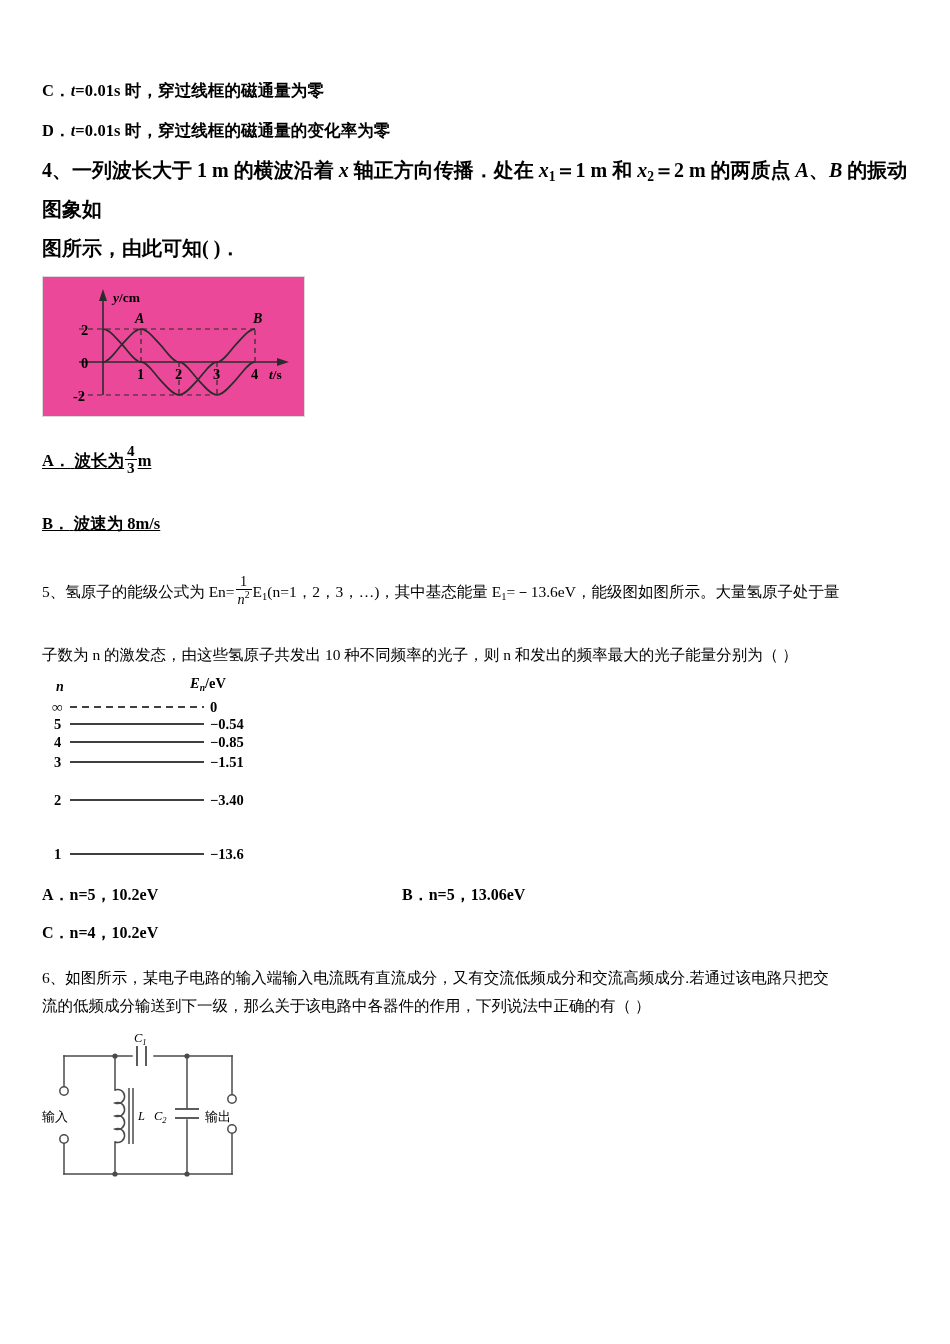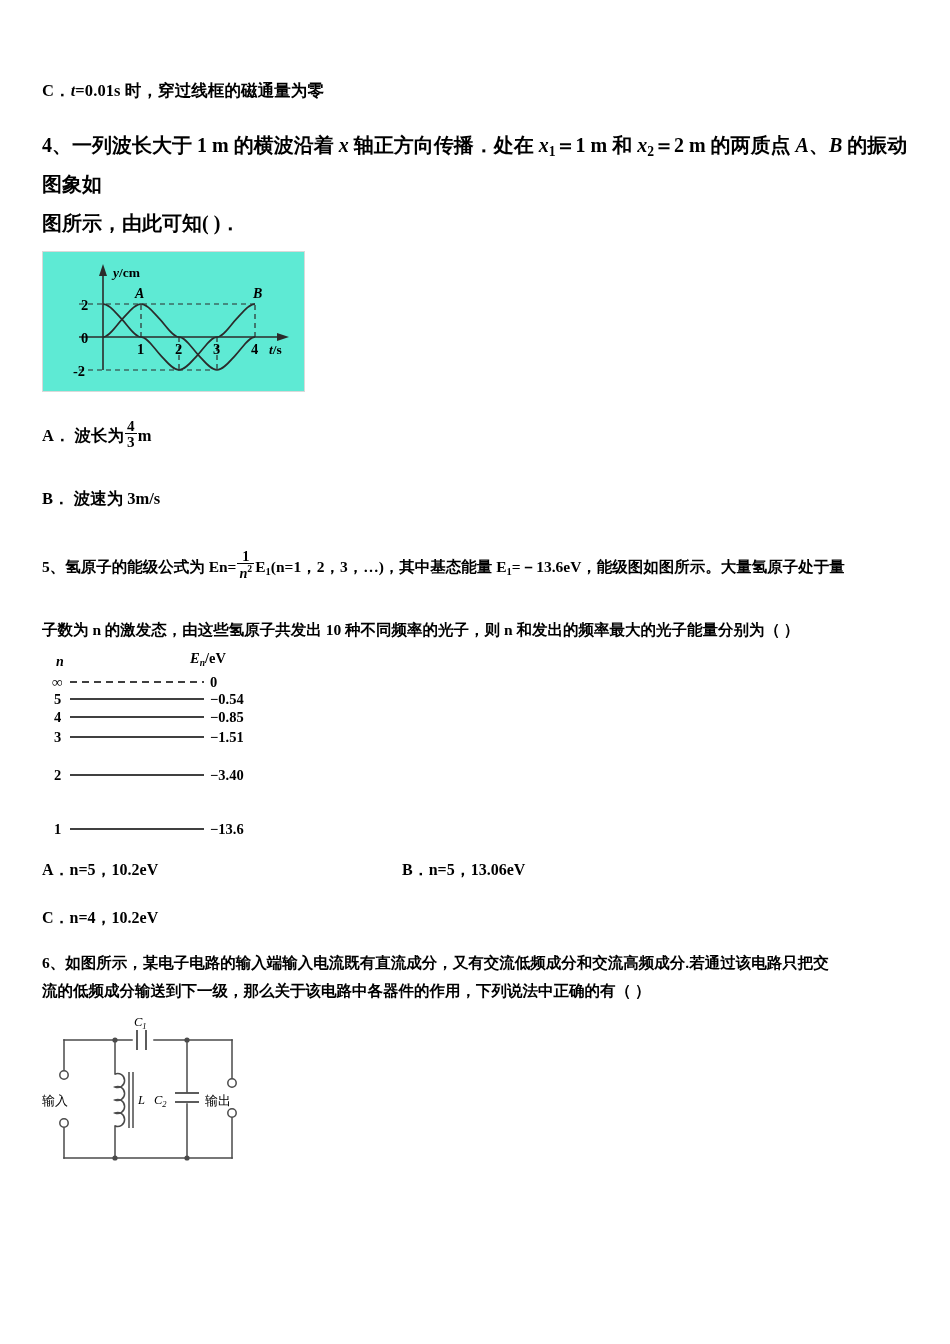--- a/index.html
+++ b/index.html
@@ -34,24 +34,25 @@
     font-weight: bold;
     line-height: 1.55;
     letter-spacing: 0.1px;
     white-space: nowrap;
   }
   .opt-line {
     font-size: 16.5px;
     font-weight: bold;
     margin: 0 0 17px 0;
     line-height: 1.5;
+    text-decoration: underline;
   }
   .q-para {
     font-size: 15.5px;
-    font-weight: bold;
+    font-weight: normal;
     line-height: 1.8;
     margin: 0;
   }
   .it { font-style: italic; }
   .sub { font-size: 0.68em; vertical-align: -0.28em; }
   .spacer-8 { height: 8px; }
   .spacer-14 { height: 14px; }
   .spacer-20 { height: 20px; }
   .spacer-26 { height: 26px; }
   .spacer-34 { height: 34px; }
@@ -80,21 +81,21 @@
     font-size: 20px;
     font-weight: bold;
     line-height: 1.95;
   }
 
   
   .wave-figure {
     width: 263px;
     height: 141px;
     border: 1px solid #d9d9d9;
-    background: #5eead4;
+    background: #ec4899;
     box-sizing: border-box;
     position: relative;
   }
 
   
   .energy-figure {
     position: relative;
     width: 300px;
     height: 200px;
   }
@@ -103,35 +104,38 @@
   .circuit-figure {
     position: relative;
     width: 240px;
     height: 160px;
   }
 
   
   .ans-grid {
     display: grid;
     grid-template-columns: 360px auto;
-    row-gap: 27px;
+    row-gap: 17px;
     font-size: 16px;
     font-weight: bold;
   }
 </style>
 </head>
 <body>
 
 <div class="page">
   <div class="content">
 
     <div class="line">
       <span>C．</span><span class="it">t</span><span>=0.01s 时，穿过线框的磁通量为零</span>
     </div>
     <div class="spacer-14"></div>
+    <div class="line">
+      <span>D．</span><span class="it">t</span><span>=0.01s 时，穿过线框的磁通量的变化率为零</span>
+    </div>
 
     <div class="spacer-8"></div>
 
     <div class="q4-head">
       <span>4、</span><span>一列波长大于 1 m 的横波沿着 </span><span class="it">x</span><span> 轴正方向传播．处在 </span><span class="it">x</span><span class="sub">1</span><span>＝1 m 和 </span><span class="it">x</span><span class="sub">2</span><span>＝2 m 的两质点 </span><span class="it">A</span><span>、</span><span class="it">B</span><span> 的振动图象如</span>
       <div>图所示，由此可知(          )．</div>
     </div>
 
     <div class="spacer-8"></div>
 
@@ -178,21 +182,21 @@
 
     <div class="spacer-26"></div>
 
     <div class="opt-line">
       <span>A．</span>
       <span>波长为</span><span class="frac"><span class="num">4</span><span class="den">3</span></span><span>m</span>
     </div>
     <div class="spacer-20"></div>
     <div class="opt-line">
       <span>B．</span>
-      <span>波速为 3m/s</span>
+      <span>波速为 8m/s</span>
     </div>
 
     <div class="spacer-20"></div>
 
     <div class="q-para">
       <span>5、</span><span>氢原子的能级公式为 En=</span><span class="frac"><span class="num">1</span><span class="den"><span class="it">n</span><sup style="font-size:0.68em">2</sup></span></span><span>E</span><span class="sub">1</span><span>(n=1，2，3，…)，其中基态能量 E</span><span class="sub">1</span><span>=－13.6eV，能级图如图所示。大量氢原子处于量</span>
     </div>
     <div class="spacer-34"></div>
     <div class="q-para">子数为 n 的激发态，由这些氢原子共发出 10 种不同频率的光子，则 n 和发出的频率最大的光子能量分别为（   ）</div>
 

